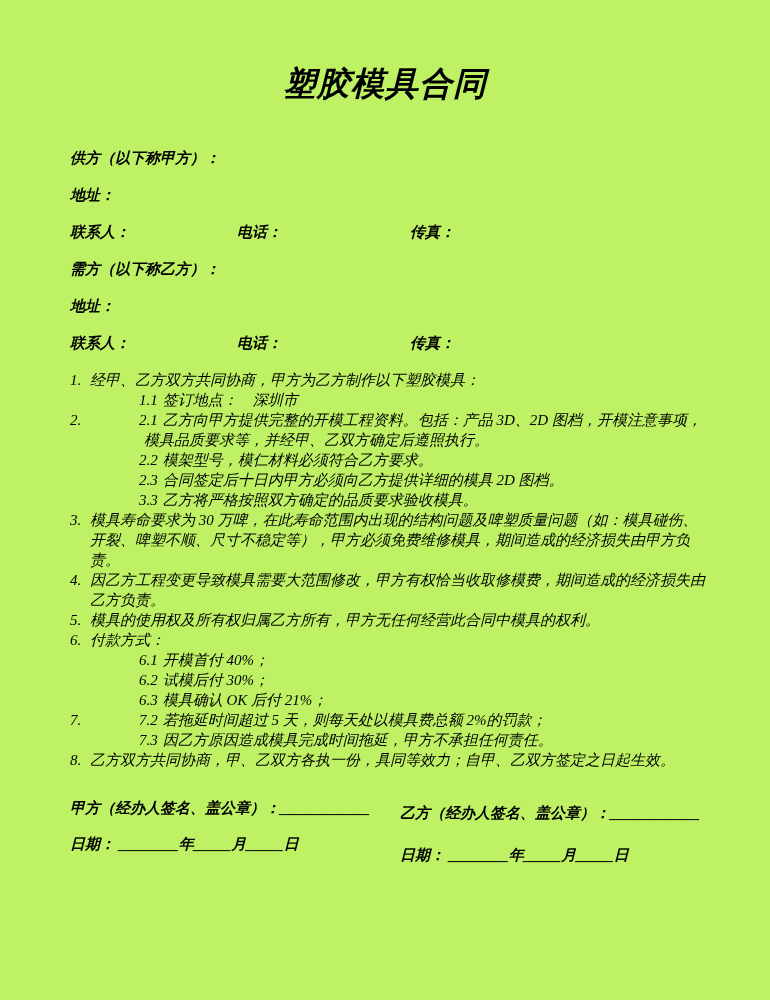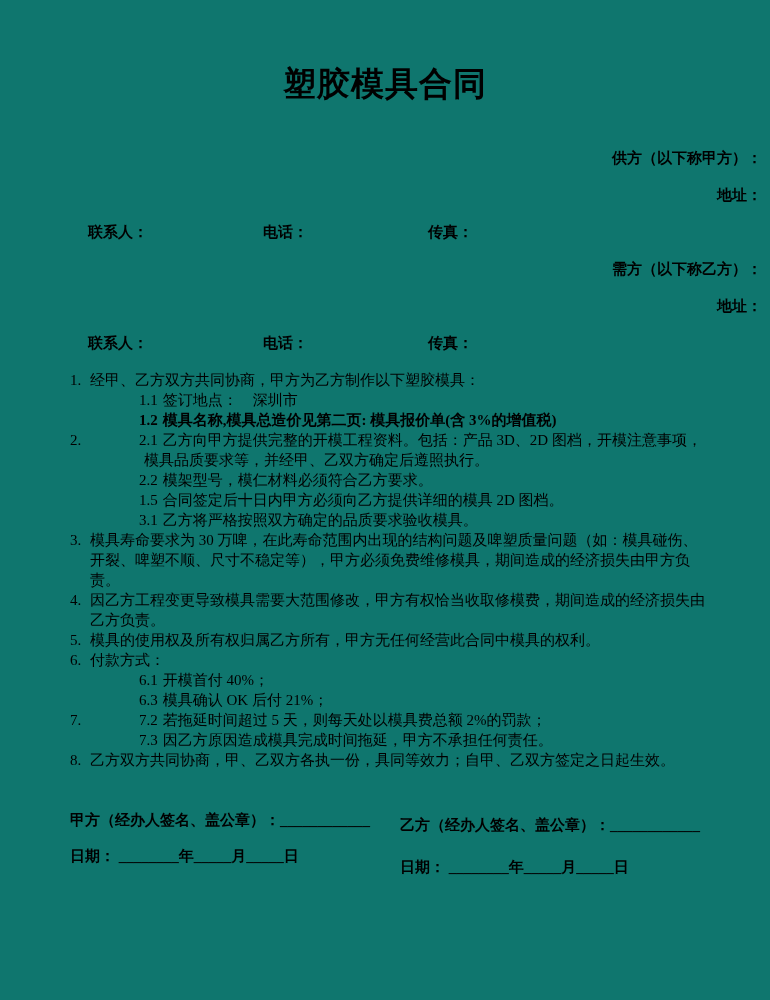--- a/index.html
+++ b/index.html
@@ -4,54 +4,54 @@
 <style>
   html, body {
     margin: 0;
     padding: 0;
     background: #ffffff;
   }
   .page {
     position: relative;
     width: 770px;
     height: 1000px;
-    background: #0f766e;
+    background: #bef264;
     color: #000000;
     font-family: "Liberation Serif", "DejaVu Serif", serif;
     font-size: 15px;
     overflow: hidden;
     box-sizing: border-box;
     padding-top: 66px;
+    font-style: italic;
   }
   .title {
     margin: 0 0 46px 0;
     text-align: center;
     font-size: 33px;
     line-height: 36px;
     font-weight: bold;
     letter-spacing: 1px;
   }
   
   .parties { margin-left: 70px; }
   .pline {
-    margin: 0 8px 17px 0;
+    margin: 0 0 17px 0;
     line-height: 20px;
     font-weight: bold;
     white-space: pre-wrap;
-    text-align: right;
   }
   .contact-row {
     position: relative;
     height: 20px;
-    margin: 0 0 17px 18px;
+    margin: 0 0 17px 0;
     line-height: 20px;
     font-weight: bold;
   }
   .contact-row .c1 { position: absolute; left: 0; }
-  .contact-row .c2 { position: absolute; left: 175px; }
+  .contact-row .c2 { position: absolute; left: 167px; }
   .contact-row .c3 { position: absolute; left: 340px; }
   
   .clauses { margin-top: 4px; }
   .clause-main {
     position: relative;
     margin-left: 70px;
     margin-right: 58px;
     padding-left: 20px;
     line-height: 20px;
   }
@@ -67,21 +67,21 @@
     line-height: 20px;
     padding-left: 44px;
   }
   .clause-sub .num { margin-right: 5px; }
   .ctext { white-space: pre-wrap; }
   .bold { font-weight: bold; }
   
   .signatures {
     display: flex;
     margin-left: 70px;
-    margin-top: 40px;
+    margin-top: 28px;
   }
   .sig-col { line-height: 20px; }
   .sig-col-a { width: 330px; }
   .sig-col-b { margin-top: 5px; }
   .sig-line { font-weight: bold; white-space: pre-wrap; }
   .date-line-a { margin-top: 16px; font-weight: bold; white-space: pre-wrap; }
   .date-line-b { margin-top: 22px; font-weight: bold; white-space: pre-wrap; }
 </style>
 </head>
 <body>
@@ -103,31 +103,31 @@
     <div class="contact-row">
       <span class="c1">联系人：</span>
       <span class="c2">电话：</span>
       <span class="c3">传真：</span>
     </div>
   </div>
 
   <div class="clauses">
     <div class="clause-main"><span class="num">1.</span><span class="ctext">经甲、乙方双方共同协商，甲方为乙方制作以下塑胶模具：</span></div>
     <div class="clause-sub"><span class="num">1.1</span><span class="ctext">签订地点：　深圳市</span></div>
-    <div class="clause-sub"><span class="num bold">1.2</span><span class="ctext bold">模具名称,模具总造价见第二页: 模具报价单(含 3%的增值税)</span></div>
     <div class="clause-main"><span class="num">2.</span></div>
     <div class="clause-sub"><span class="num">2.1</span><span class="ctext">乙方向甲方提供完整的开模工程资料。包括：产品 3D、2D 图档，开模注意事项，模具品质要求等，并经甲、乙双方确定后遵照执行。</span></div>
     <div class="clause-sub"><span class="num">2.2</span><span class="ctext">模架型号，模仁材料必须符合乙方要求。</span></div>
-    <div class="clause-sub"><span class="num">1.5</span><span class="ctext">合同签定后十日内甲方必须向乙方提供详细的模具 2D 图档。</span></div>
-    <div class="clause-sub"><span class="num">3.1</span><span class="ctext">乙方将严格按照双方确定的品质要求验收模具。</span></div>
+    <div class="clause-sub"><span class="num">2.3</span><span class="ctext">合同签定后十日内甲方必须向乙方提供详细的模具 2D 图档。</span></div>
+    <div class="clause-sub"><span class="num">3.3</span><span class="ctext">乙方将严格按照双方确定的品质要求验收模具。</span></div>
     <div class="clause-main"><span class="num">3.</span><span class="ctext">模具寿命要求为 30 万啤，在此寿命范围内出现的结构问题及啤塑质量问题（如：模具碰伤、开裂、啤塑不顺、尺寸不稳定等），甲方必须免费维修模具，期间造成的经济损失由甲方负责。</span></div>
     <div class="clause-main"><span class="num">4.</span><span class="ctext">因乙方工程变更导致模具需要大范围修改，甲方有权恰当收取修模费，期间造成的经济损失由乙方负责。</span></div>
     <div class="clause-main"><span class="num">5.</span><span class="ctext">模具的使用权及所有权归属乙方所有，甲方无任何经营此合同中模具的权利。</span></div>
     <div class="clause-main"><span class="num">6.</span><span class="ctext">付款方式：</span></div>
     <div class="clause-sub"><span class="num">6.1</span><span class="ctext">开模首付 40%；</span></div>
+    <div class="clause-sub"><span class="num">6.2</span><span class="ctext">试模后付 30%；</span></div>
     <div class="clause-sub"><span class="num">6.3</span><span class="ctext">模具确认 OK 后付 21%；</span></div>
     <div class="clause-main"><span class="num">7.</span></div>
     <div class="clause-sub"><span class="num">7.2</span><span class="ctext">若拖延时间超过 5 天，则每天处以模具费总额 2%的罚款；</span></div>
     <div class="clause-sub"><span class="num">7.3</span><span class="ctext">因乙方原因造成模具完成时间拖延，甲方不承担任何责任。</span></div>
     <div class="clause-main"><span class="num">8.</span><span class="ctext">乙方双方共同协商，甲、乙双方各执一份，具同等效力；自甲、乙双方签定之日起生效。</span></div>
   </div>
 
   <div class="signatures">
     <div class="sig-col sig-col-a">
       <div class="sig-line"><span>甲方（经办人签名、盖公章）：</span><span>____________</span></div>

